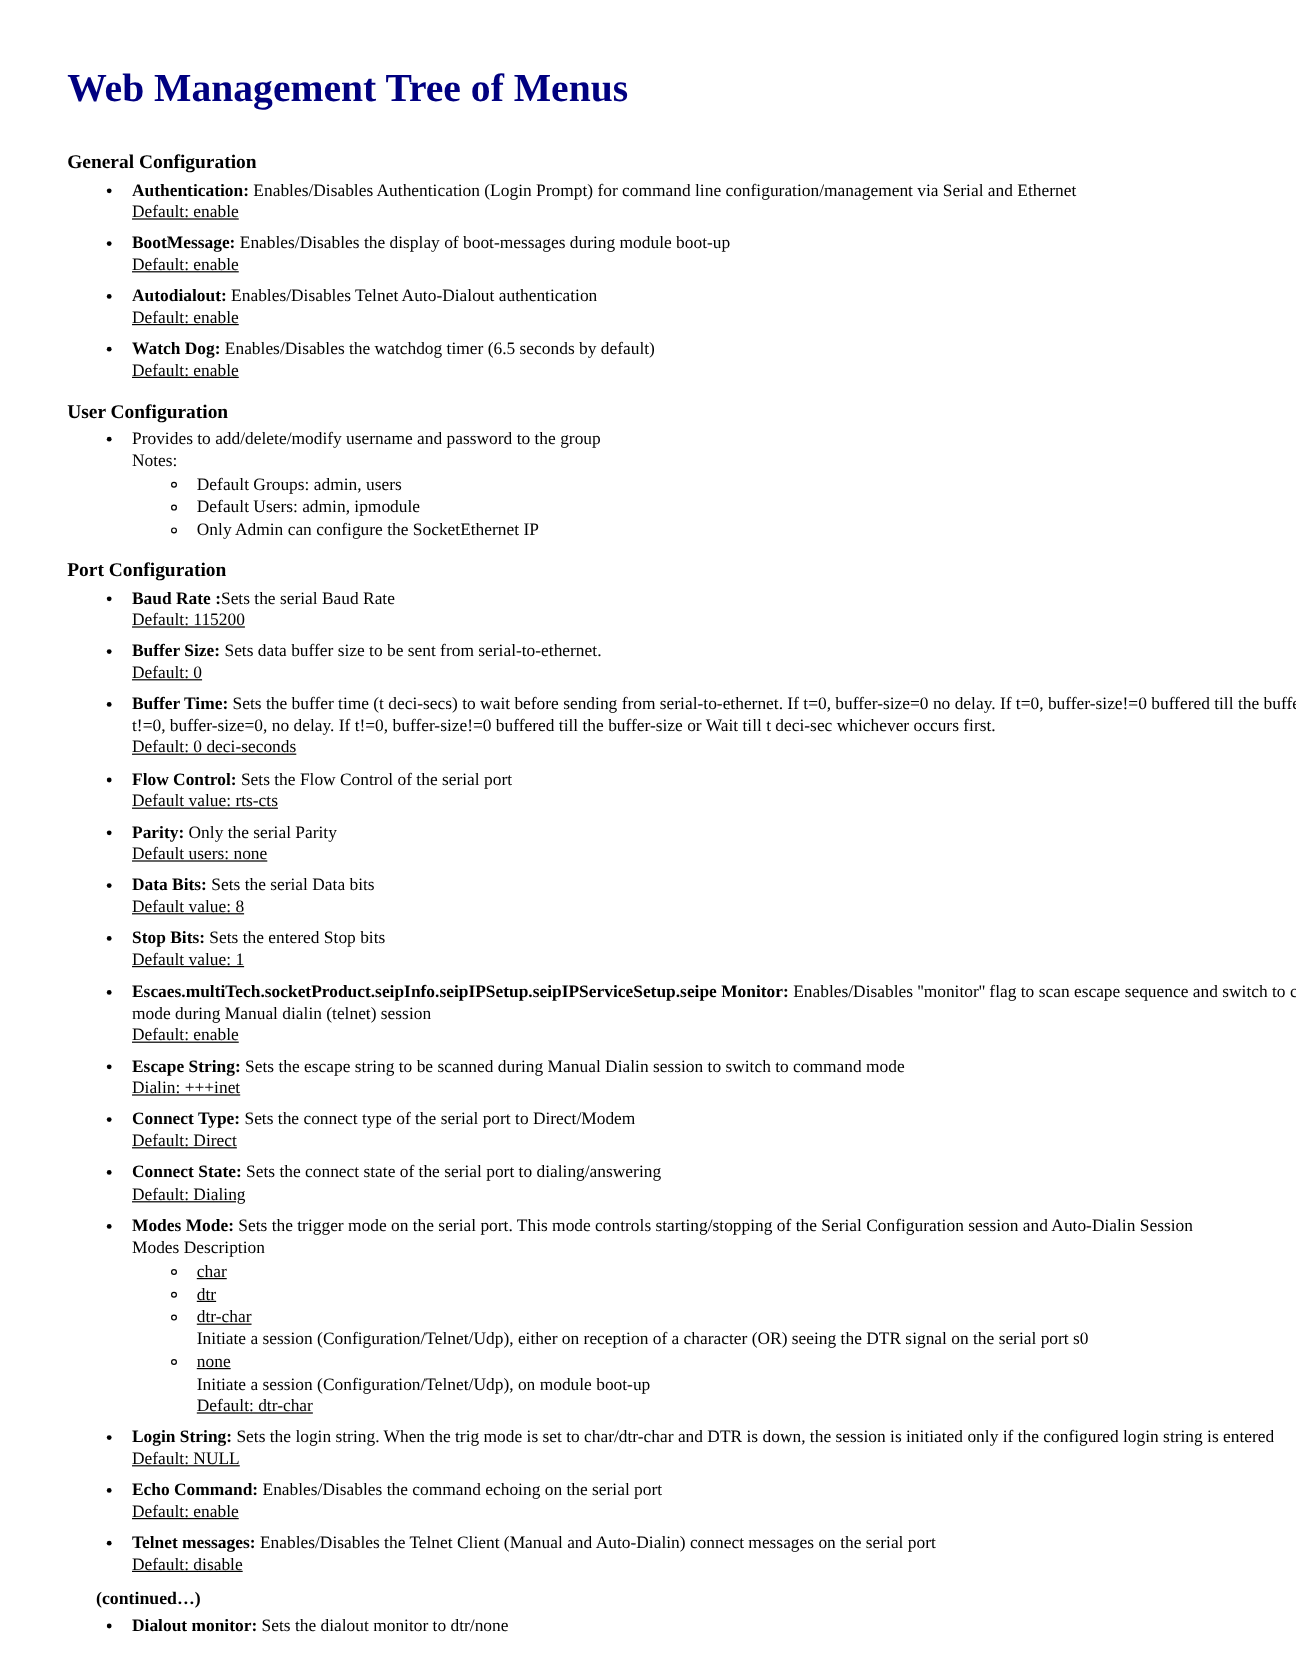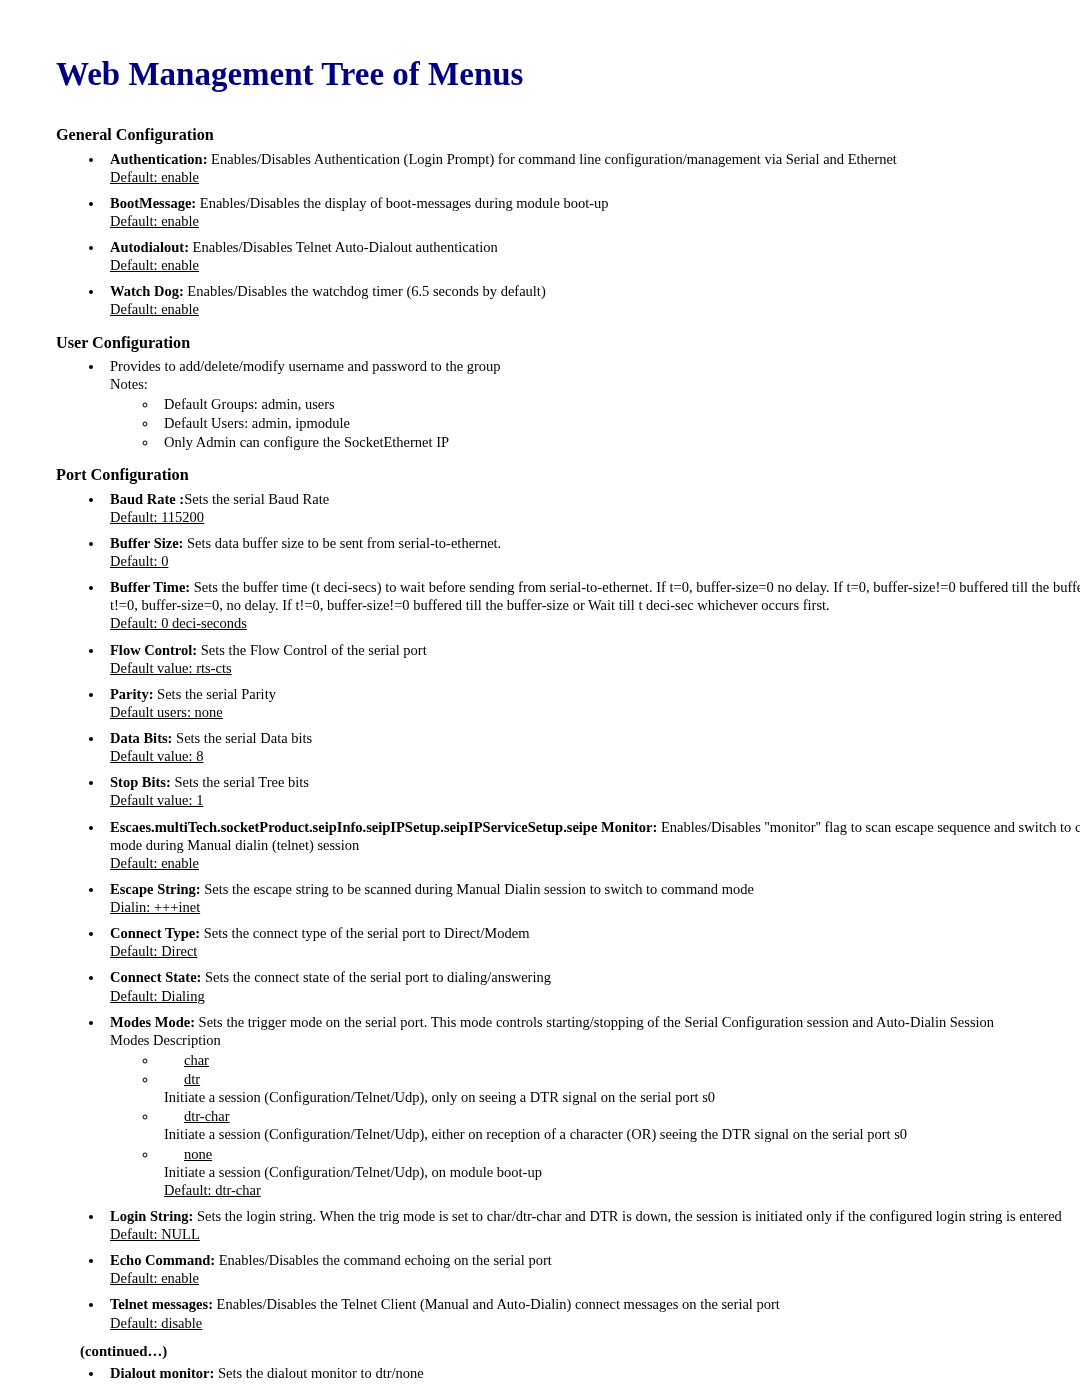--- a/index.html
+++ b/index.html
@@ -33,21 +33,21 @@
     padding-left: 6px;
   }
   ul.disc > li::marker { font-size: 15px; }
   ul.circle {
     list-style: circle;
     margin: 2px 0 2px 0;
     padding-left: 48px;
   }
   ul.circle > li { margin: 1px 0; padding-left: 6px;}
   .b { font-weight: bold; }
-  .u { text-decoration: underline; margin-left: 20px; }
+  .u { text-decoration: underline; }
   .dl { text-decoration: underline; text-align: right; }
   .footer {
     position: absolute;
     bottom: 34px;
     left: 56px;
     right: 56px;
     display: flex;
     justify-content: space-between;
     font-size: 17px;
   }
@@ -92,34 +92,34 @@
     </ul>
   </li>
 </ul>
 
 <h2 class="section">Port Configuration</h2>
 <ul class="disc">
   <li><span class="b">Baud Rate :</span><span>Sets the serial Baud Rate</span><br><span class="dl">Default: 115200</span></li>
   <li><span class="b">Buffer Size:</span><span> Sets data buffer size to be sent from serial-to-ethernet.</span><br><span class="dl">Default: 0</span></li>
   <li><span class="b">Buffer Time:</span><span> Sets the buffer time (t deci-secs) to wait before sending from serial-to-ethernet. If t=0, buffer-size=0 no delay. If t=0, buffer-size!=0 buffered till the buffer-size. If t!=0, buffer-size=0, no delay. If t!=0, buffer-size!=0 buffered till the buffer-size or Wait till t deci-sec whichever occurs first.</span><br><span class="dl">Default: 0 deci-seconds</span></li>
   <li><span class="b">Flow Control:</span><span> Sets the Flow Control of the serial port</span><br><span class="dl">Default value: rts-cts</span></li>
-  <li><span class="b">Parity:</span><span> Sets the serial Parity</span><br><span class="dl">Default users: none</span></li>
+  <li><span class="b">Parity:</span><span> Only the serial Parity</span><br><span class="dl">Default users: none</span></li>
   <li><span class="b">Data Bits:</span><span> Sets the serial Data bits</span><br><span class="dl">Default value: 8</span></li>
-  <li><span class="b">Stop Bits:</span><span> Sets the serial Tree bits</span><br><span class="dl">Default value: 1</span></li>
+  <li><span class="b">Stop Bits:</span><span> Sets the entered Stop bits</span><br><span class="dl">Default value: 1</span></li>
   <li><span class="b">Escaes.multiTech.socketProduct.seipInfo.seipIPSetup.seipIPServiceSetup.seipe Monitor:</span><span> Enables/Disables ''monitor'' flag to scan escape sequence and switch to command mode during Manual dialin (telnet) session</span><br><span class="dl">Default: enable</span></li>
   <li><span class="b">Escape String:</span><span> Sets the escape string to be scanned during Manual Dialin session to switch to command mode</span><br><span class="dl">Dialin: +++inet</span></li>
   <li><span class="b">Connect Type:</span><span> Sets the connect type of the serial port to Direct/Modem</span><br><span class="dl">Default: Direct</span></li>
   <li><span class="b">Connect State:</span><span> Sets the connect state of the serial port to dialing/answering</span><br><span class="dl">Default: Dialing</span></li>
 
   <li>
     <span class="b">Modes Mode:</span><span> Sets the trigger mode on the serial port. This mode controls starting/stopping of the Serial Configuration session and Auto-Dialin Session</span><br>
     <span>Modes Description</span>
     <ul class="circle">
       <li><span class="u">char</span><br></li>
-      <li><span class="u">dtr</span><br><span>Initiate a session (Configuration/Telnet/Udp), only on seeing a DTR signal on the serial port s0</span></li>
+      <li><span class="u">dtr</span><br></li>
       <li><span class="u">dtr-char</span><br><span>Initiate a session (Configuration/Telnet/Udp), either on reception of a character (OR) seeing the DTR signal on the serial port s0</span></li>
       <li><span class="u">none</span><br><span>Initiate a session (Configuration/Telnet/Udp), on module boot-up</span><br><span class="dl">Default: dtr-char</span></li>
     </ul>
   </li>
 
   <li><span class="b">Login String:</span><span> Sets the login string. When the trig mode is set to char/dtr-char and DTR is down, the session is initiated only if the configured login string is entered</span><br><span class="dl">Default: NULL</span></li>
   <li><span class="b">Echo Command:</span><span> Enables/Disables the command echoing on the serial port</span><br><span class="dl">Default: enable</span></li>
   <li><span class="b">Telnet messages:</span><span> Enables/Disables the Telnet Client (Manual and Auto-Dialin) connect messages on the serial port</span><br><span class="dl">Default: disable</span></li>
 </ul>
 

